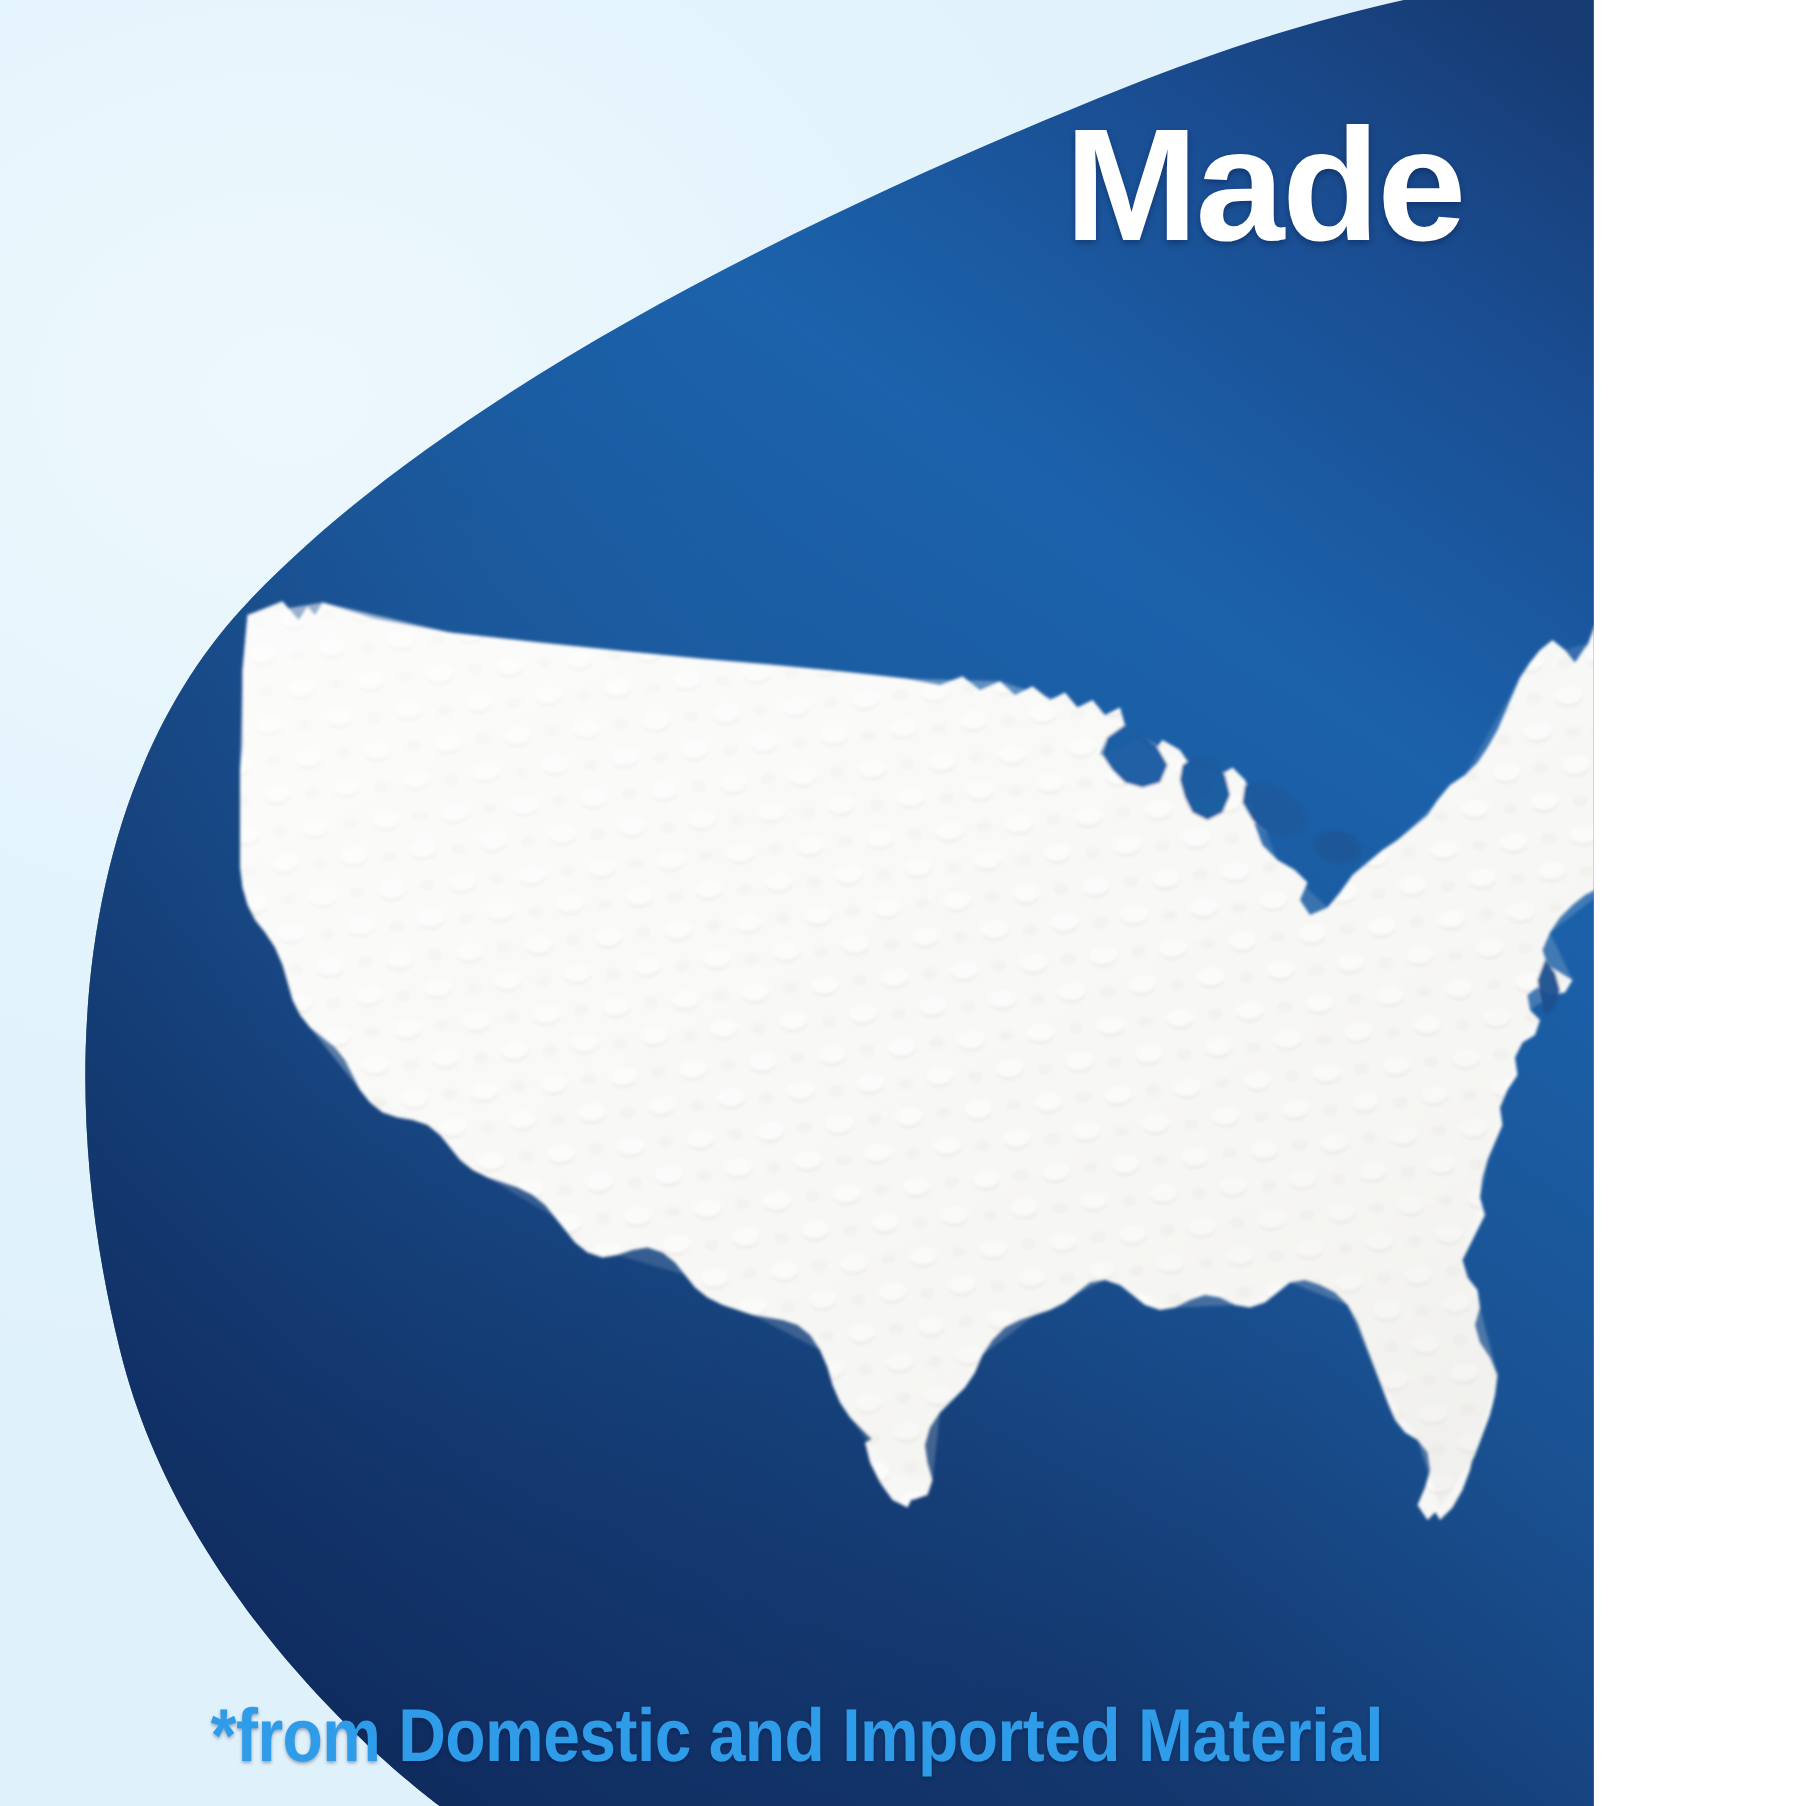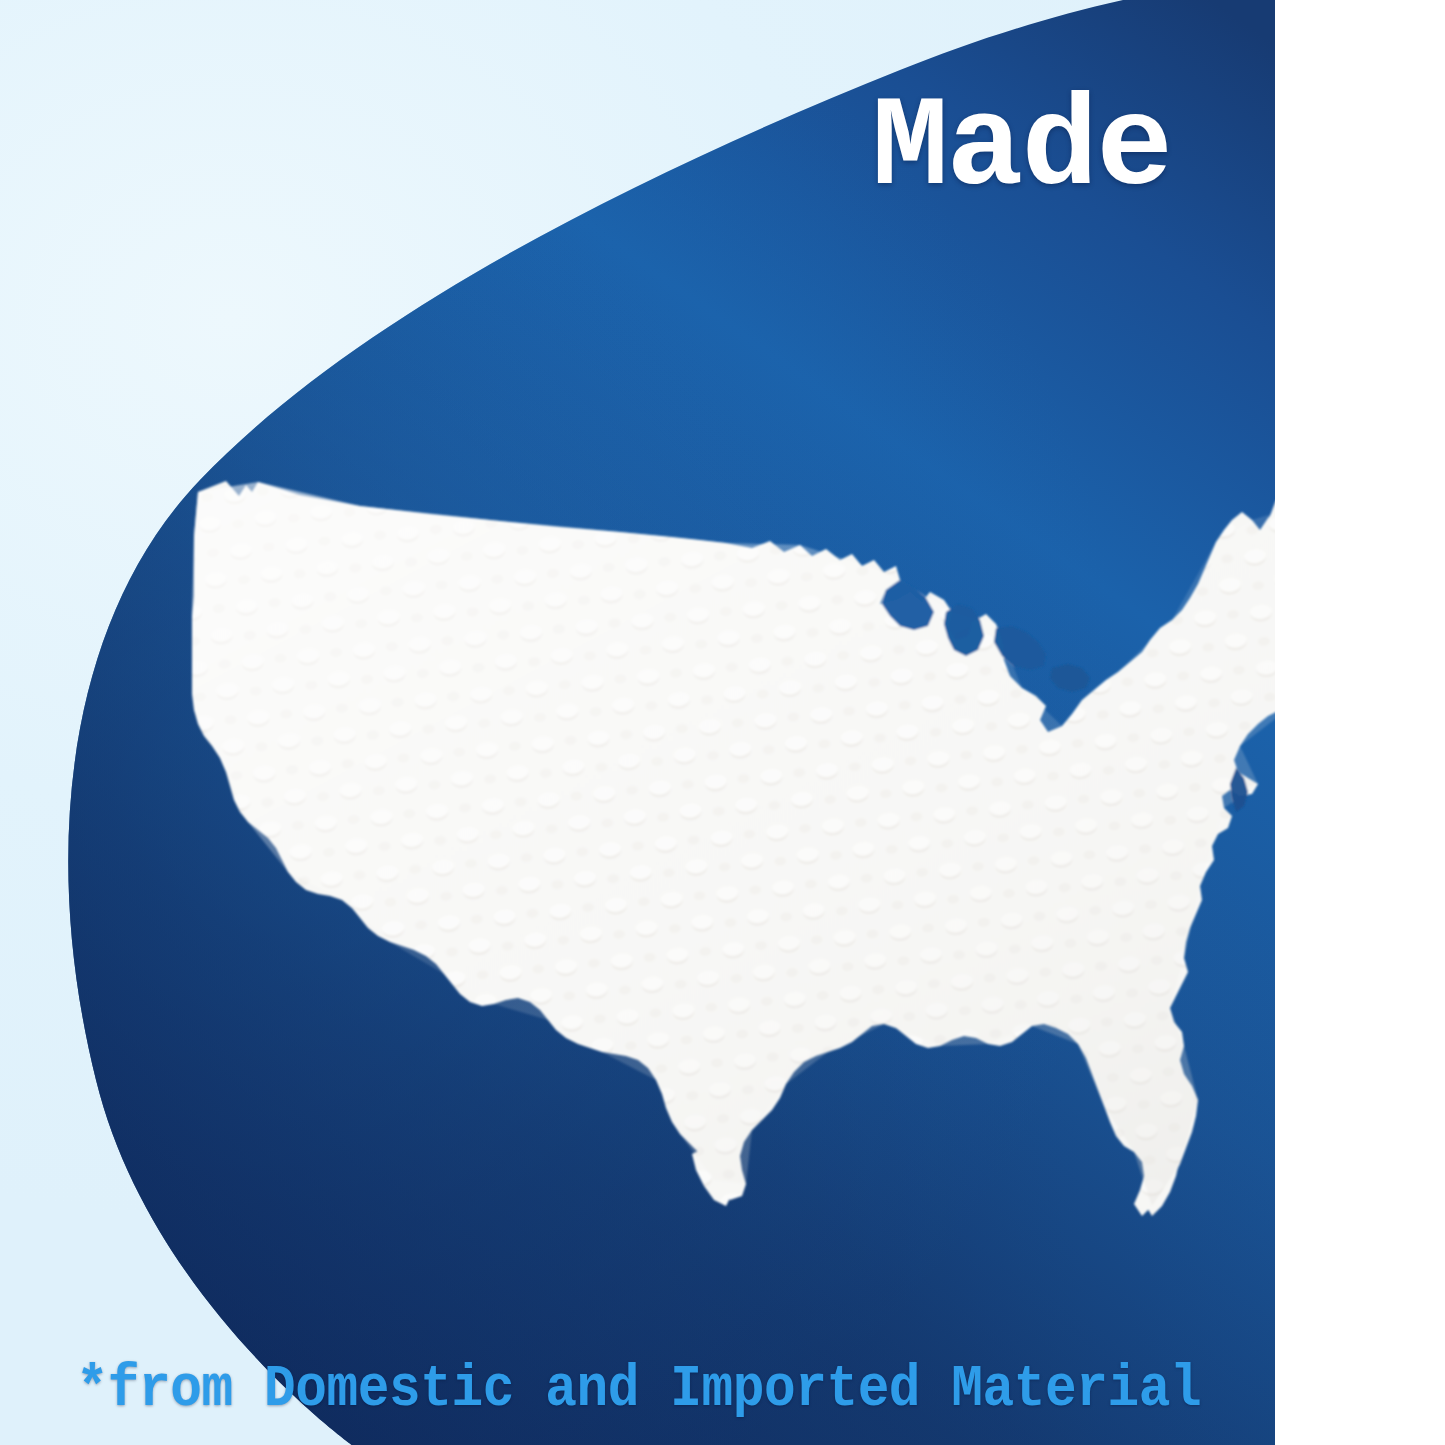--- a/index.html
+++ b/index.html
@@ -5,21 +5,21 @@
   html, body {
     margin: 0;
     padding: 0;
     background: #ffffff;
   }
   #stage {
     position: relative;
     width: 1275px;
     height: 1445px;
     overflow: hidden;
-    font-family: Liberation Mono, monospace;
+    font-family: Liberation Sans, sans-serif;
     background: #0c4a6e;
   }
   
   .bg-light {
     position: absolute;
     inset: 0;
     background:
       radial-gradient(ellipse 1100px 900px at 18% 22%, #edf8fd 0%, #e2f3fc 55%, #dff1fb 100%);
   }
   

